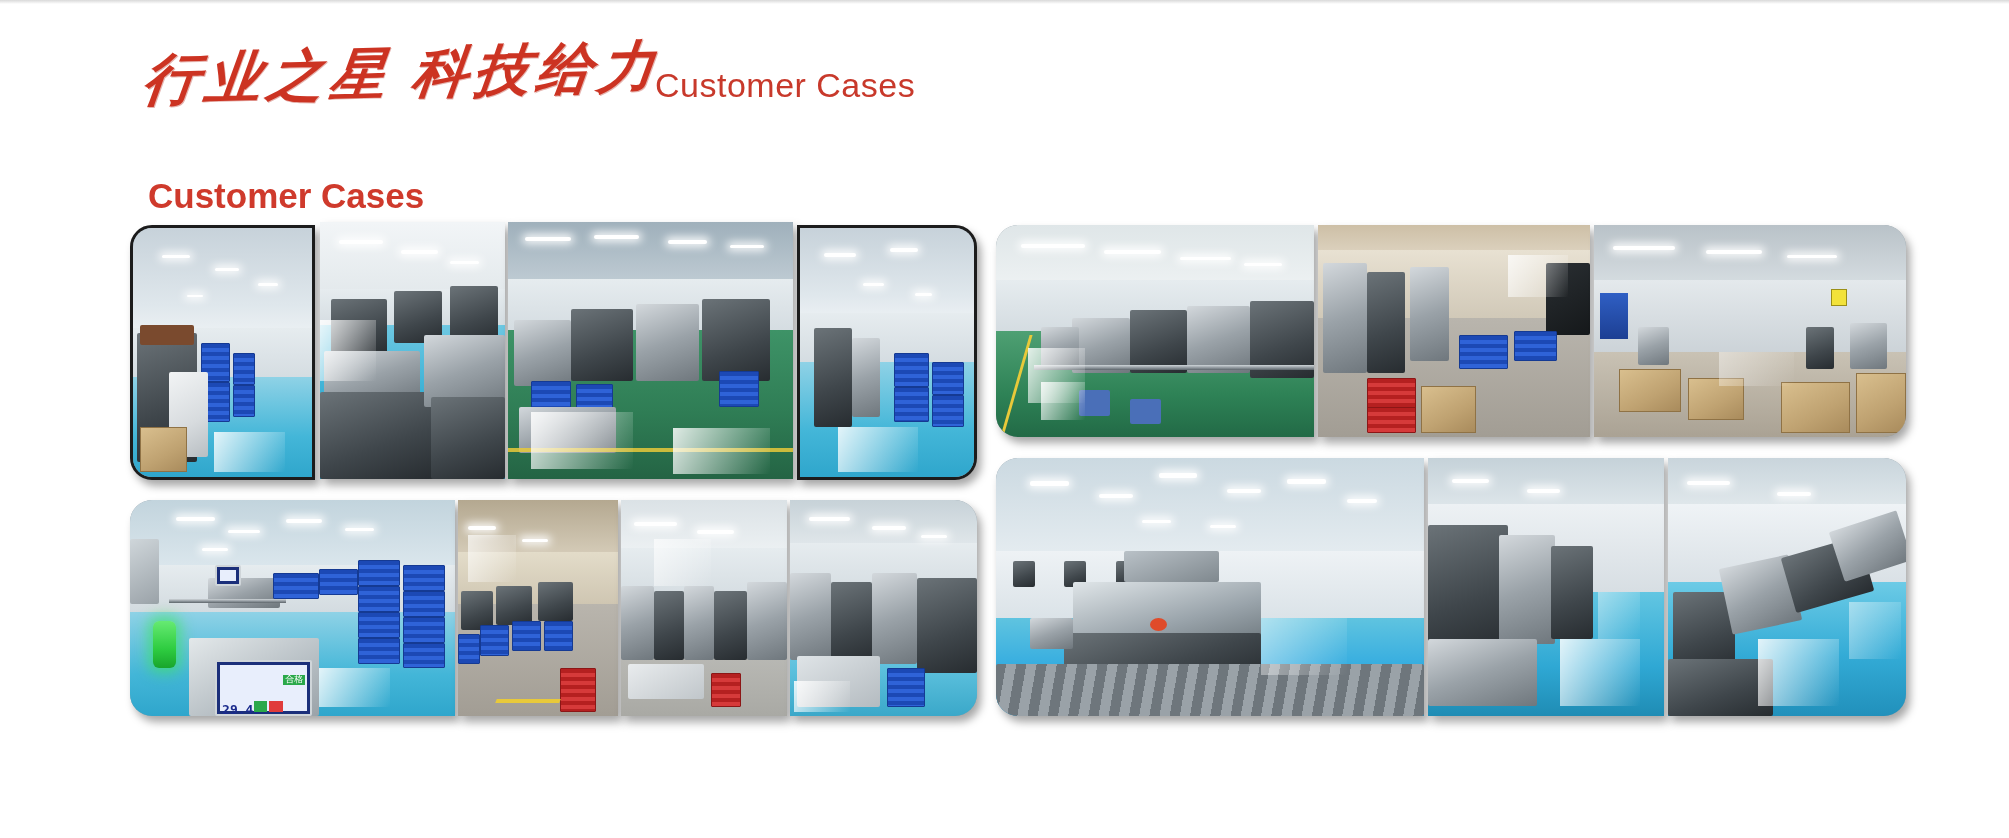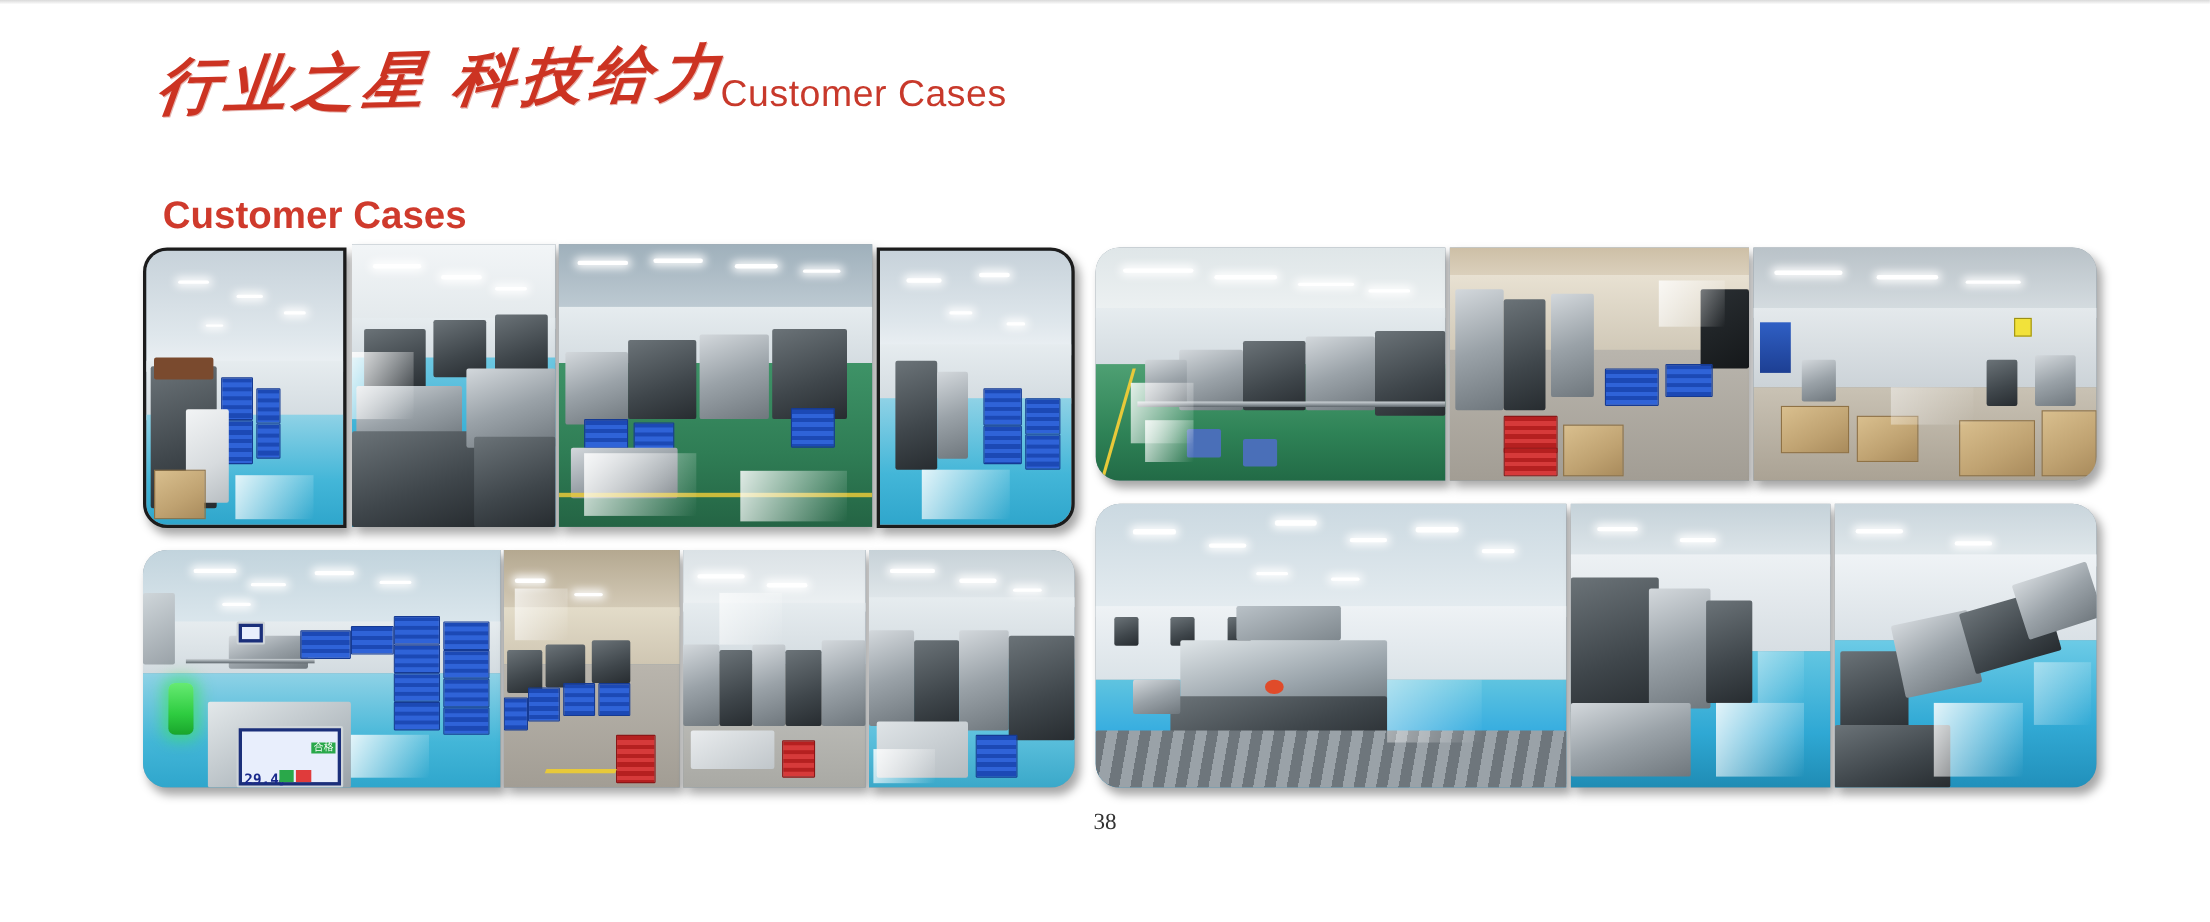--- a/index.html
+++ b/index.html
@@ -571,15 +571,14 @@
       <div class="machine dark" style="left:50%; top:34%; width:34%; height:22%;
            transform:rotate(-16deg);"></div>
       <div class="machine" style="left:70%; top:24%; width:30%; height:20%;
            transform:rotate(-18deg);"></div>
       <div class="machine dark" style="left:0%; top:78%; width:44%; height:22%;"></div>
       <div class="glare" style="left:38%; top:70%; width:34%; height:26%;"></div>
       <div class="glare" style="left:76%; top:56%; width:22%; height:22%; opacity:.55;"></div>
     </div>
   </div>
 
-  <div class="page-number">38</div>
 
 </div>
 
 </body></html>

